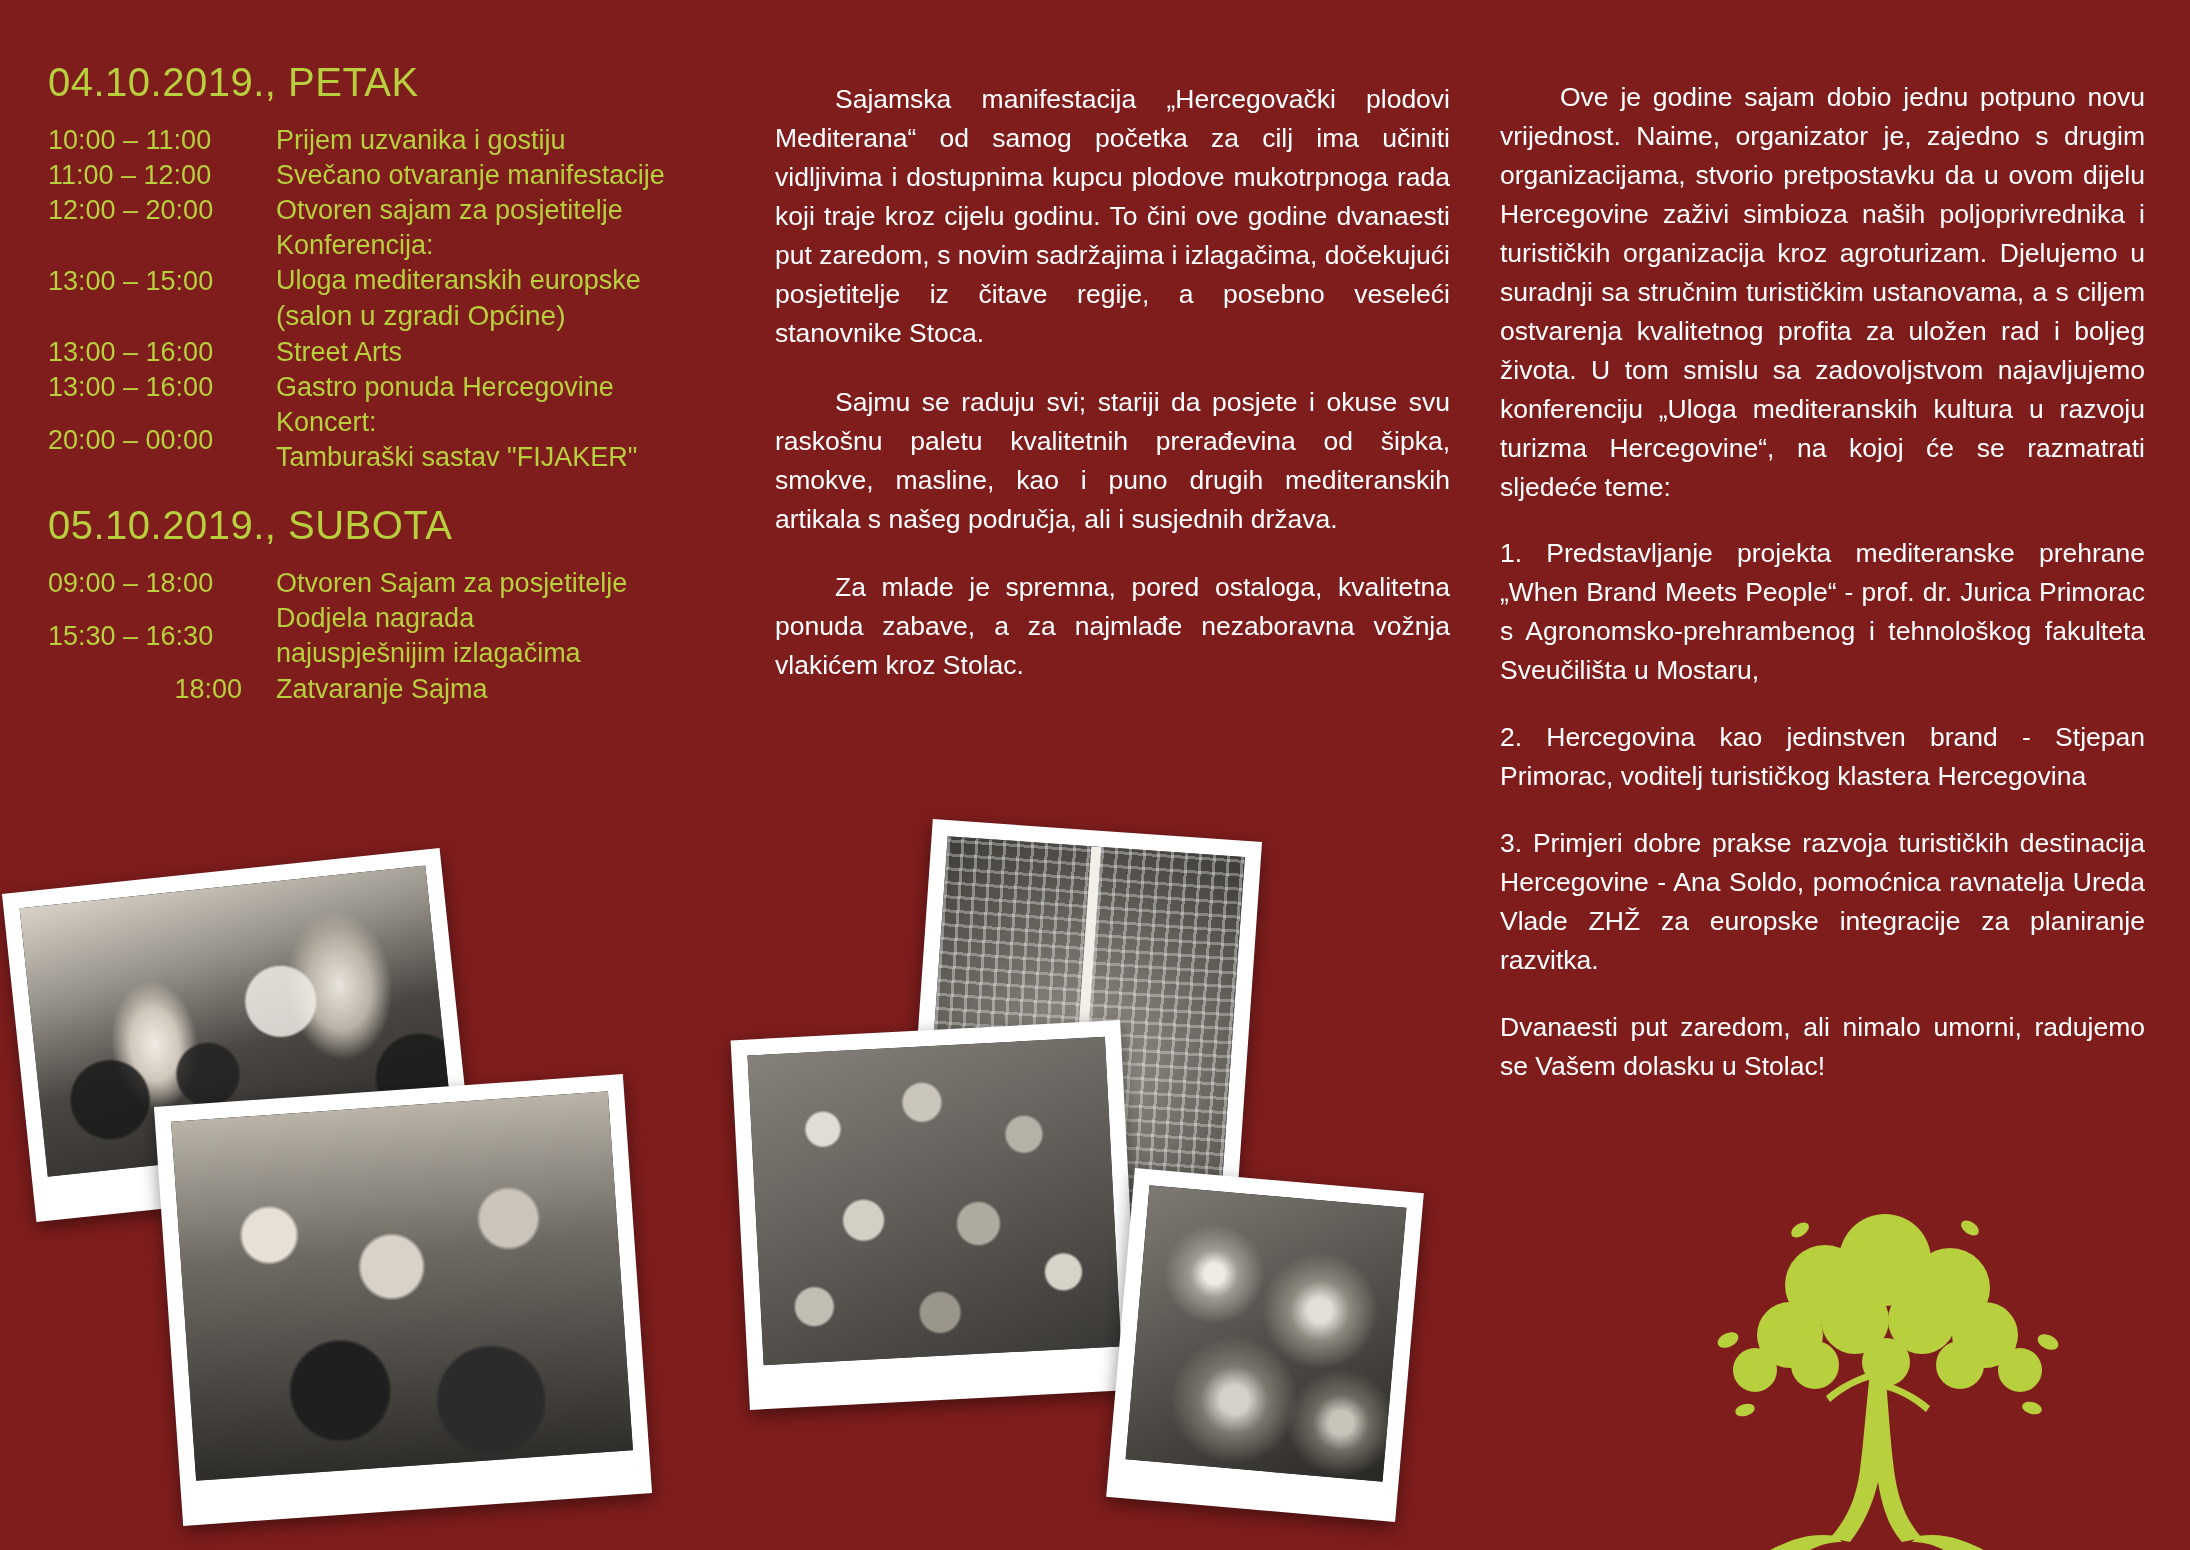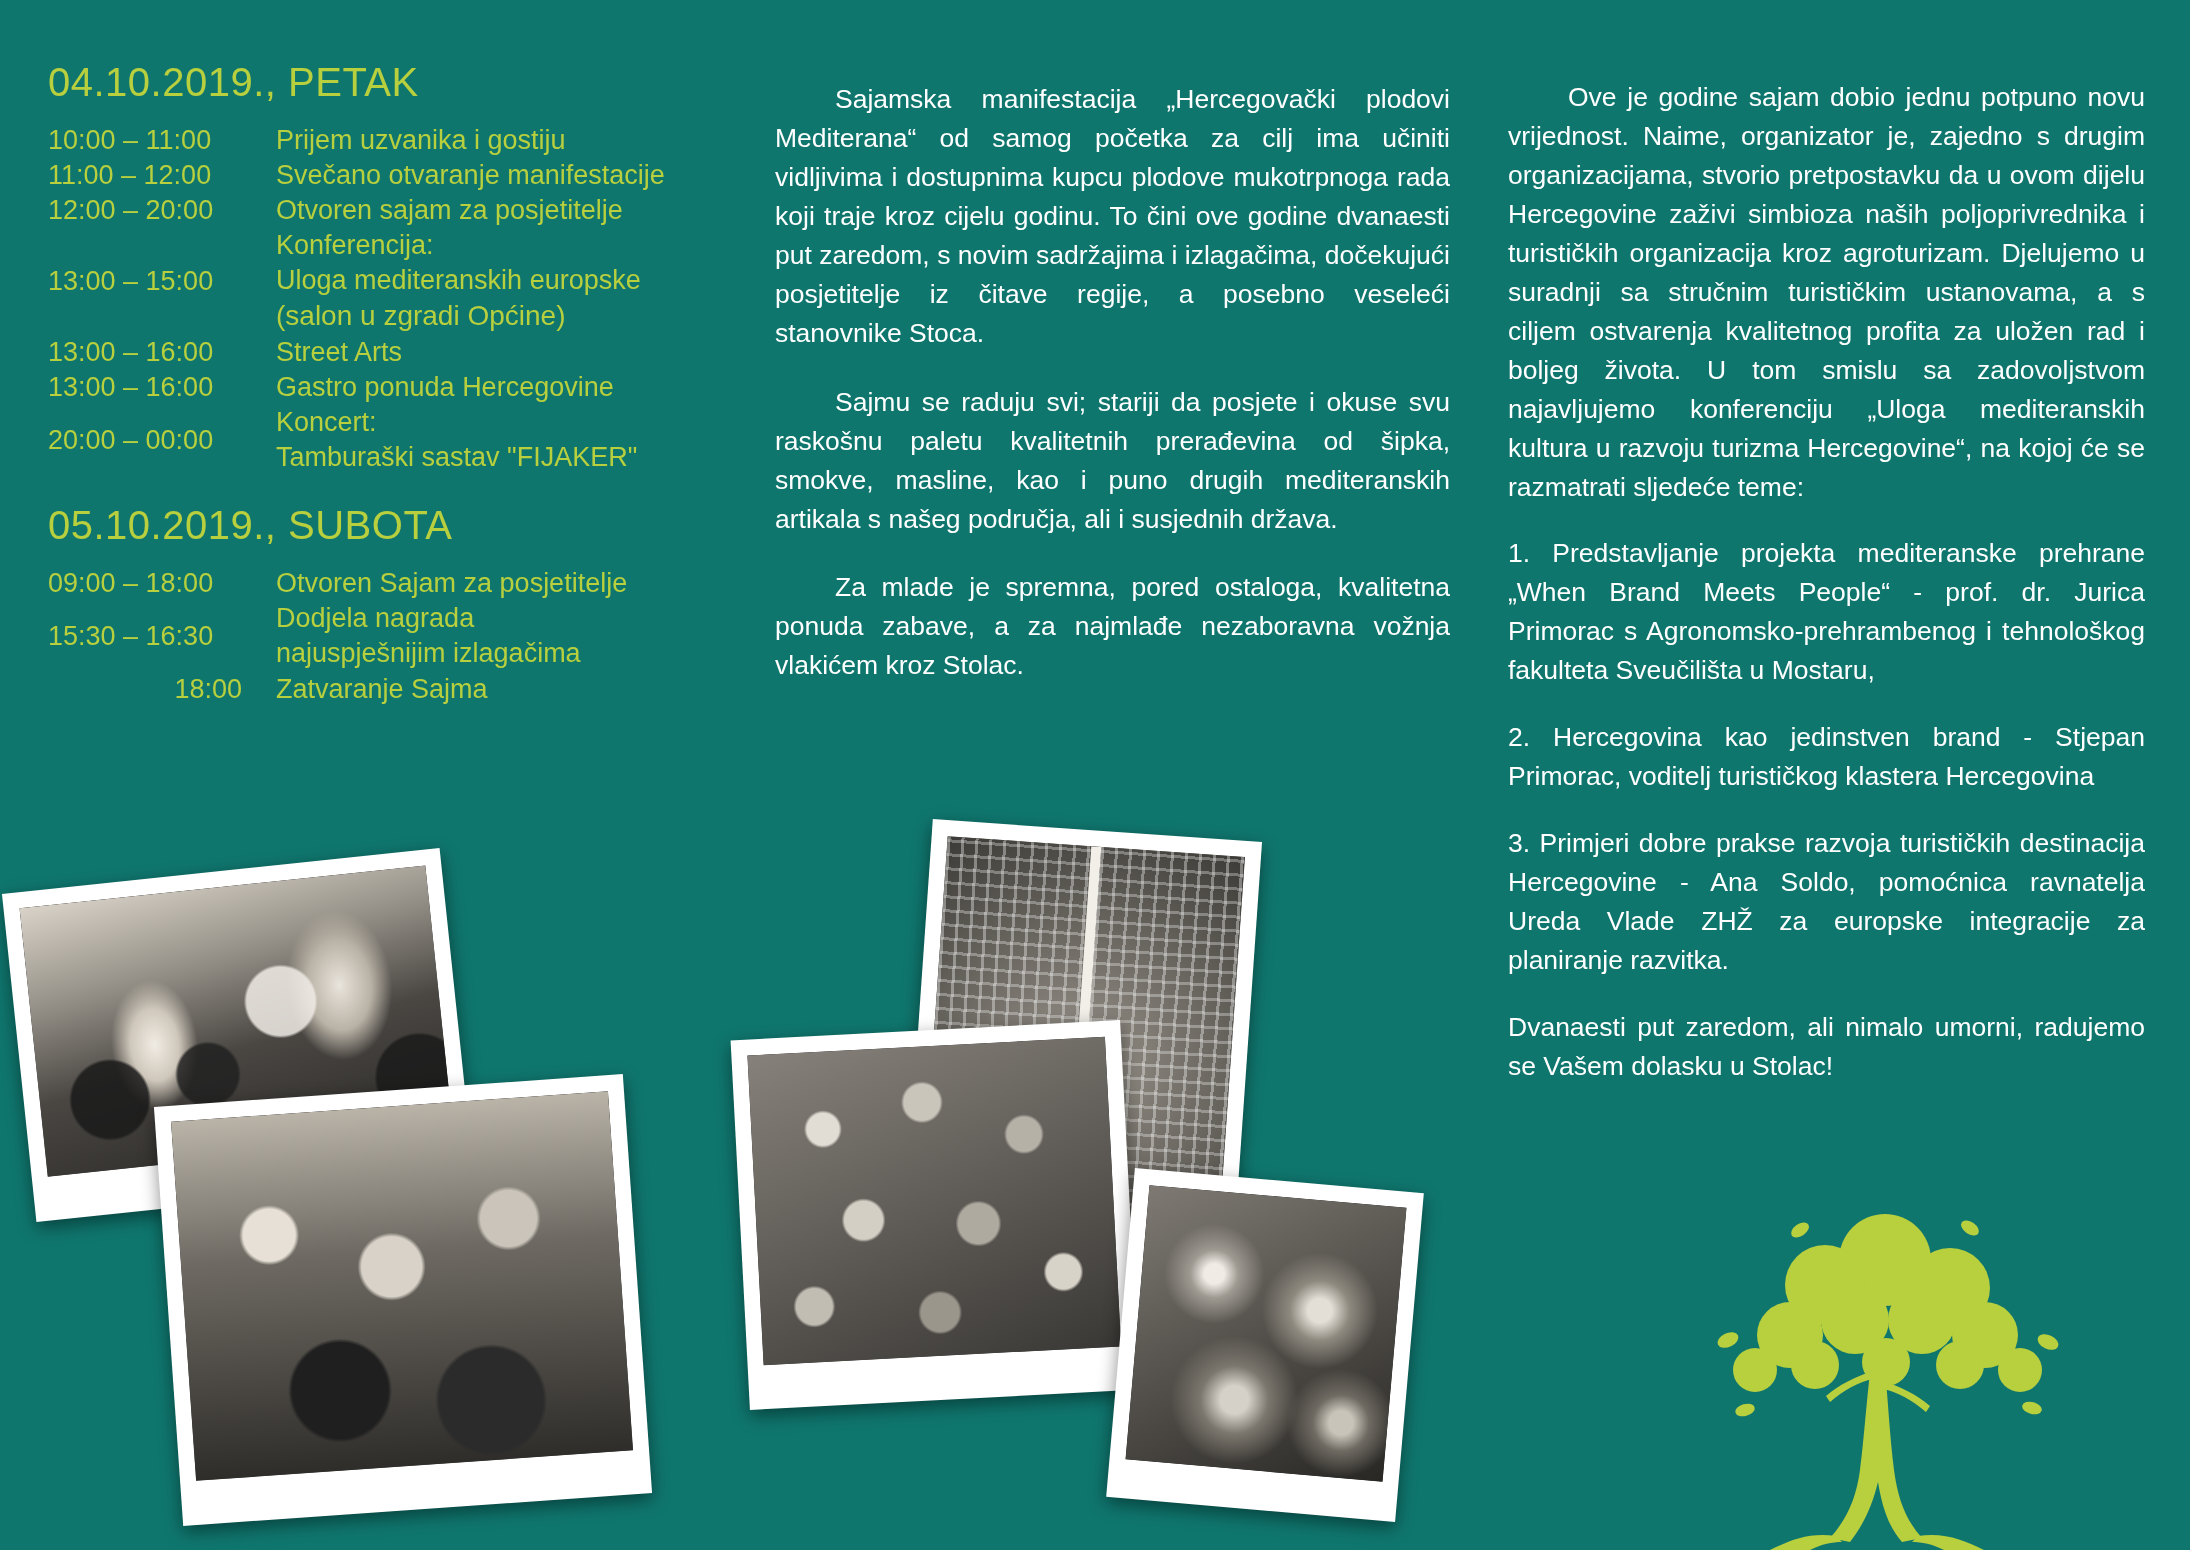--- a/index.html
+++ b/index.html
@@ -7,21 +7,21 @@
     padding: 0;
     background: #ffffff;
   }
   body {
     font-family: "Liberation Sans", sans-serif;
   }
   .page {
     position: relative;
     width: 2190px;
     height: 1550px;
-    background: #0f766e;
+    background: #7f1d1d;
     overflow: hidden;
   }
 
   
   .schedule {
     position: absolute;
     left: 48px;
     top: 60px;
     width: 700px;
     color: #b8cf3e;
@@ -80,21 +80,21 @@
   .col-right {
     position: absolute;
     left: 1500px;
     top: 78px;
     width: 645px;
     color: #ffffff;
     font-size: 26.5px;
     line-height: 1.47;
     text-align: justify;
   }
-  .col-right p { margin: 0 0 28px 8px; }
+  .col-right p { margin: 0 0 28px 0; }
   .col-right p.indent { text-indent: 60px; }
 
   
   .photo {
     position: absolute;
     background: #ffffff;
     box-shadow: 0 6px 18px rgba(0,0,0,0.45);
     padding: 16px 16px 44px 16px;
     box-sizing: border-box;
   }

